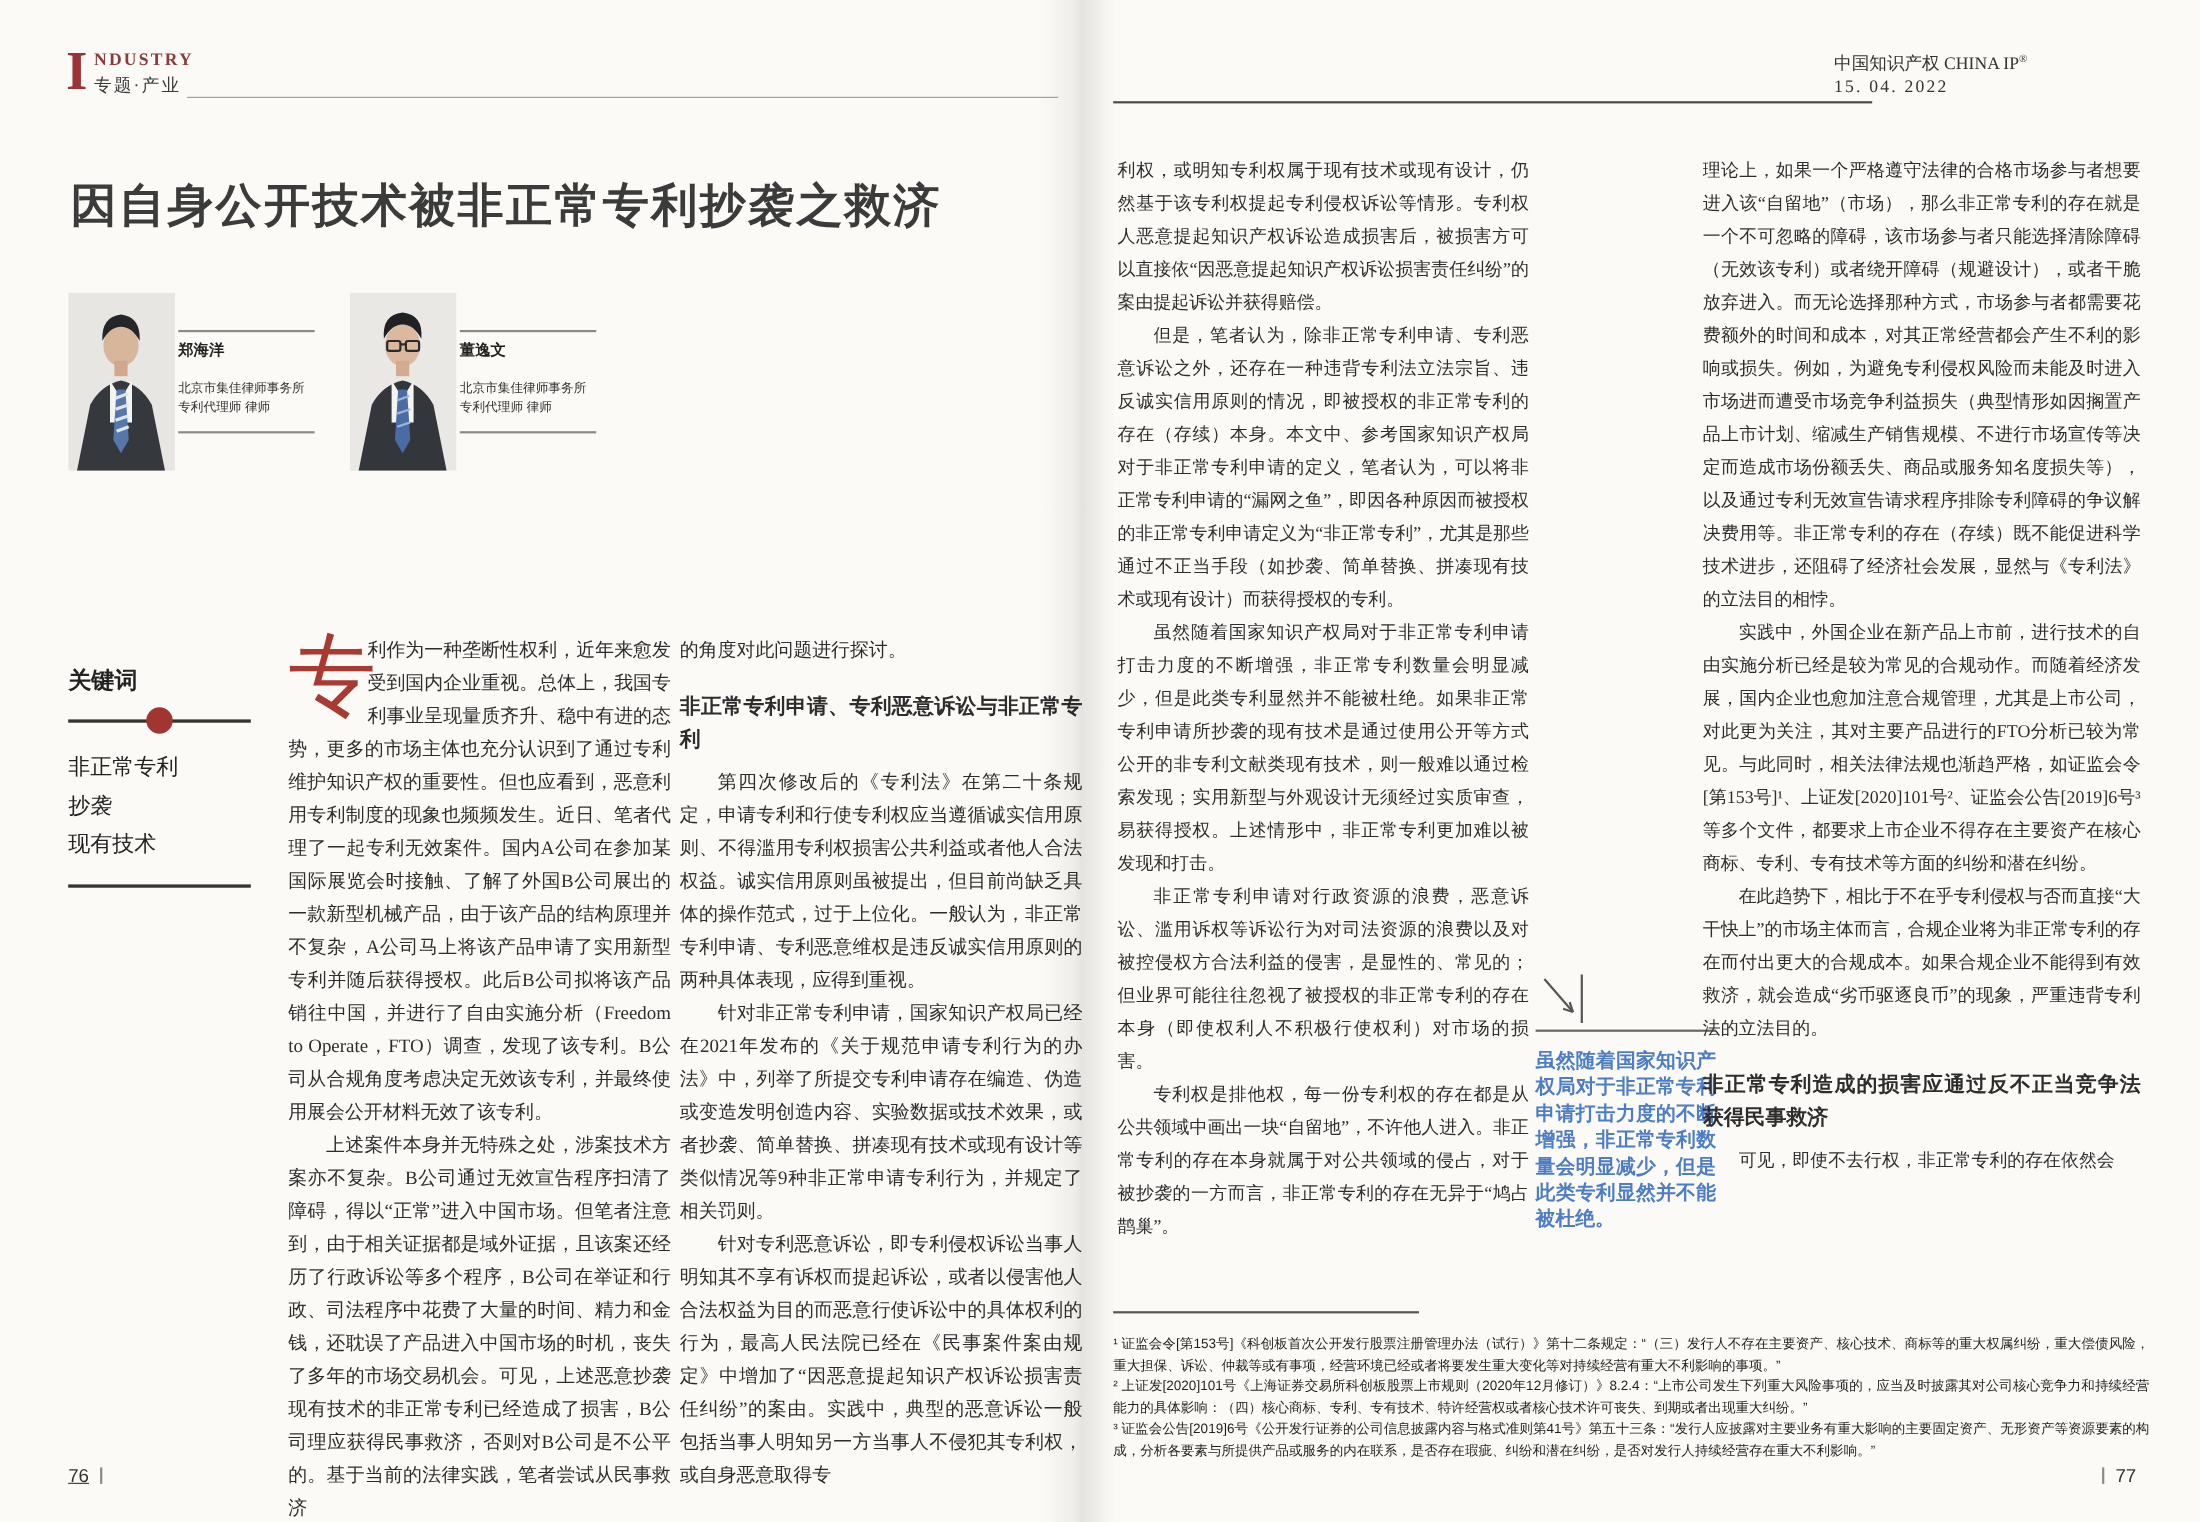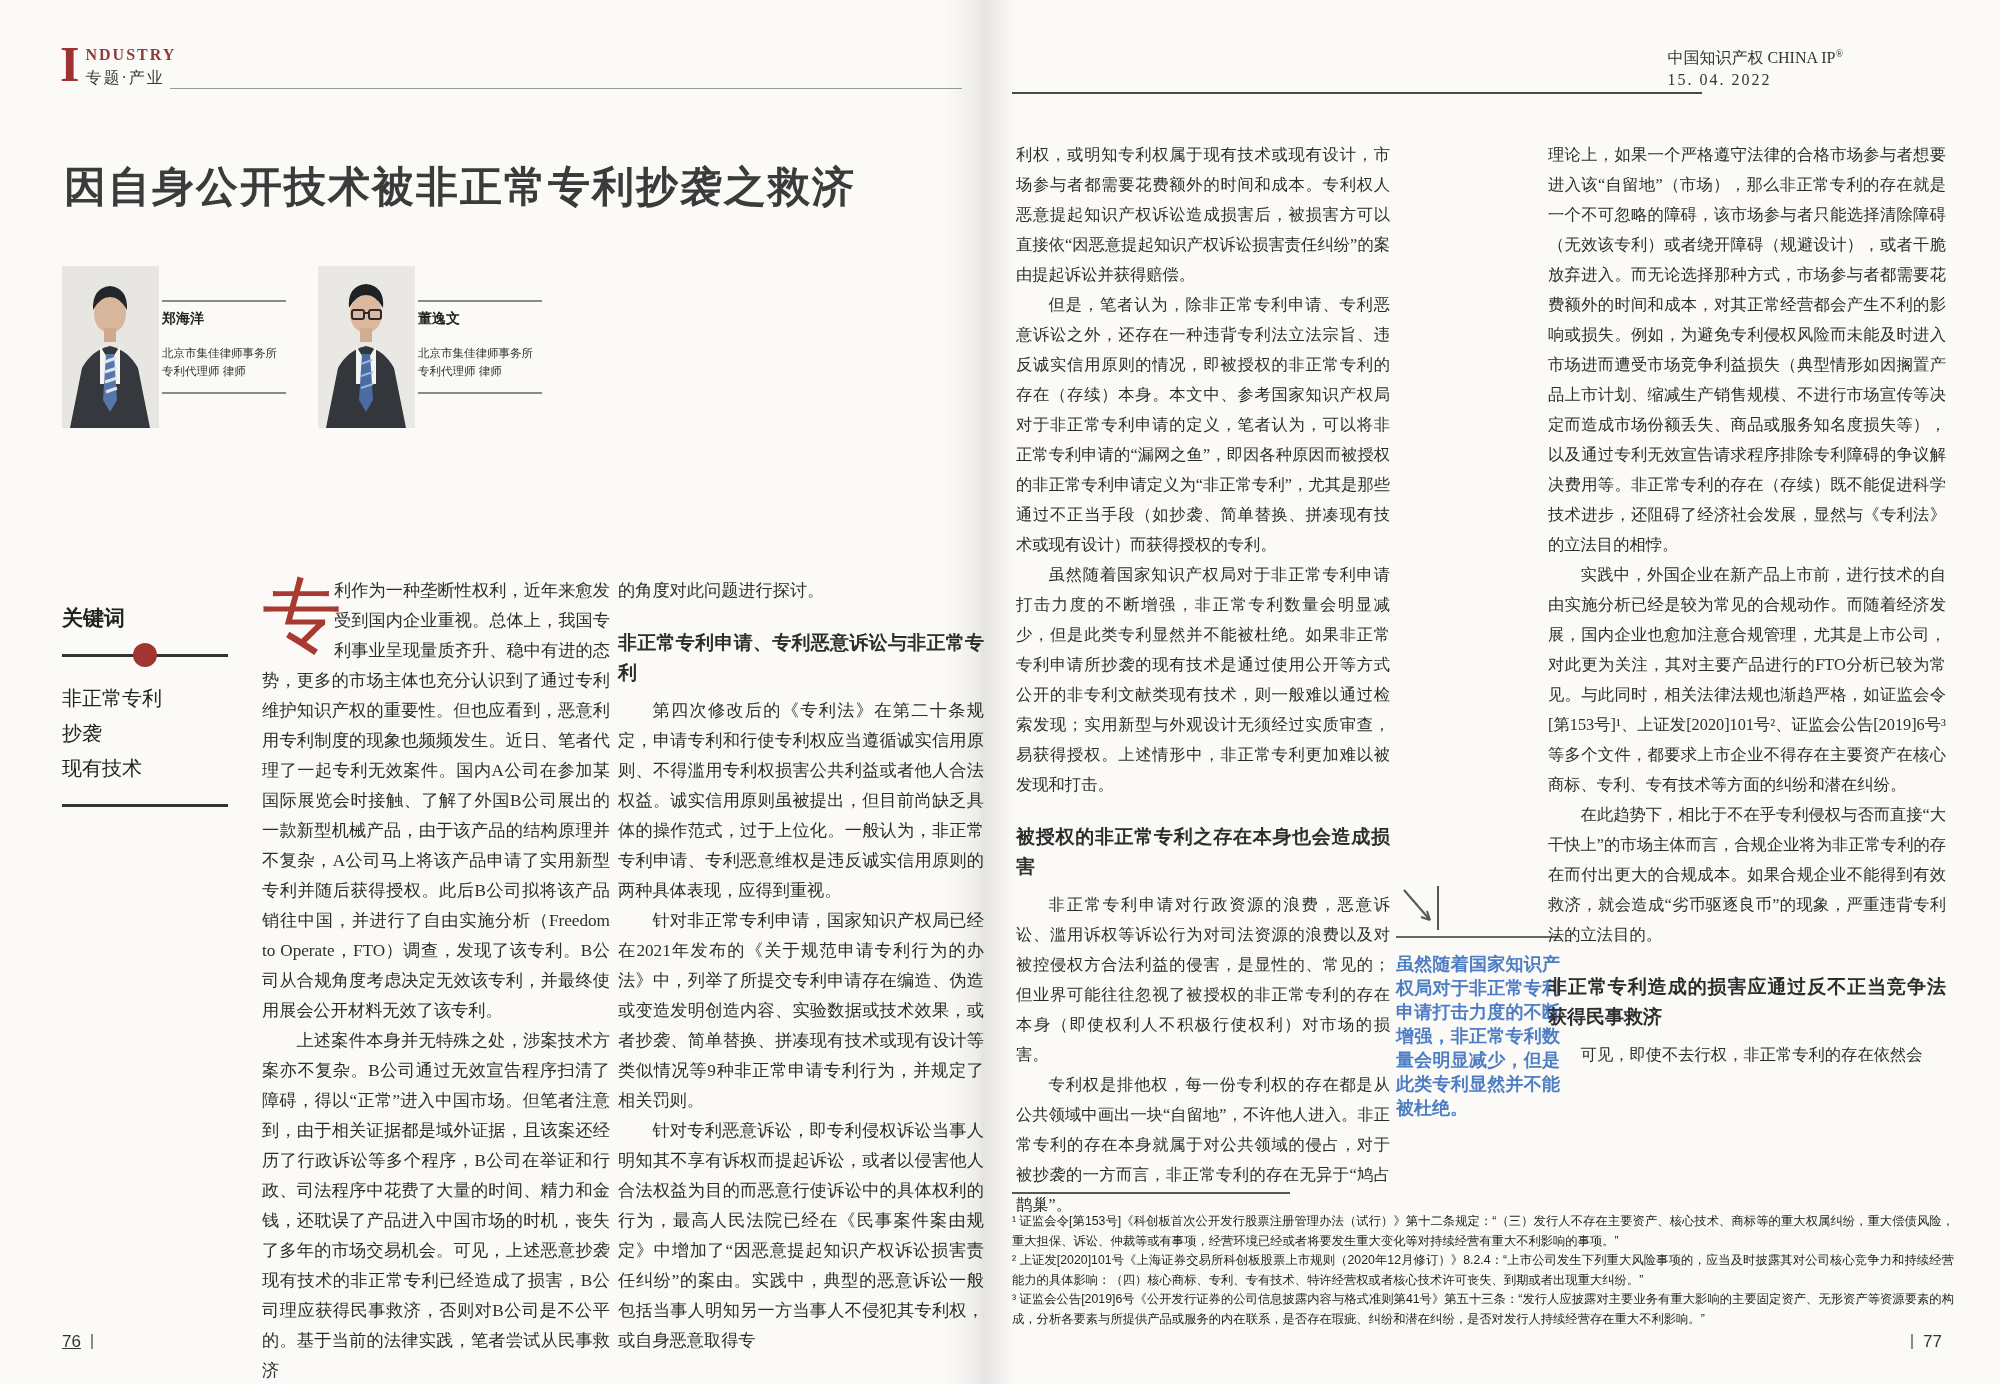--- a/index.html
+++ b/index.html
@@ -153,24 +153,23 @@
 
   <div id="col2" class="col">
     <p>的角度对此问题进行探讨。</p>
     <p class="colhead">非正常专利申请、专利恶意诉讼与非正常专利</p>
     <p class="ind">第四次修改后的《专利法》在第二十条规定，申请专利和行使专利权应当遵循诚实信用原则、不得滥用专利权损害公共利益或者他人合法权益。诚实信用原则虽被提出，但目前尚缺乏具体的操作范式，过于上位化。一般认为，非正常专利申请、专利恶意维权是违反诚实信用原则的两种具体表现，应得到重视。</p>
     <p class="ind">针对非正常专利申请，国家知识产权局已经在2021年发布的《关于规范申请专利行为的办法》中，列举了所提交专利申请存在编造、伪造或变造发明创造内容、实验数据或技术效果，或者抄袭、简单替换、拼凑现有技术或现有设计等类似情况等9种非正常申请专利行为，并规定了相关罚则。</p>
     <p class="ind">针对专利恶意诉讼，即专利侵权诉讼当事人明知其不享有诉权而提起诉讼，或者以侵害他人合法权益为目的而恶意行使诉讼中的具体权利的行为，最高人民法院已经在《民事案件案由规定》中增加了“因恶意提起知识产权诉讼损害责任纠纷”的案由。实践中，典型的恶意诉讼一般包括当事人明知另一方当事人不侵犯其专利权，或自身恶意取得专</p>
   </div>
 
   <div id="col3" class="col rp">
-    <p>利权，或明知专利权属于现有技术或现有设计，市场参与者都需要花费额外的时间和成本。专利权人恶意提起知识产权诉讼造成损害后，被损害方可以直接依“因恶意提起知识产权诉讼损害责任纠纷”的案由提起诉讼并获得赔偿。</p>
+    <p>利权，或明知专利权属于现有技术或现有设计，仍然基于该专利权提起专利侵权诉讼等情形。专利权人恶意提起知识产权诉讼造成损害后，被损害方可以直接依“因恶意提起知识产权诉讼损害责任纠纷”的案由提起诉讼并获得赔偿。</p>
     <p class="ind">但是，笔者认为，除非正常专利申请、专利恶意诉讼之外，还存在一种违背专利法立法宗旨、违反诚实信用原则的情况，即被授权的非正常专利的存在（存续）本身。本文中、参考国家知识产权局对于非正常专利申请的定义，笔者认为，可以将非正常专利申请的“漏网之鱼”，即因各种原因而被授权的非正常专利申请定义为“非正常专利”，尤其是那些通过不正当手段（如抄袭、简单替换、拼凑现有技术或现有设计）而获得授权的专利。</p>
     <p class="ind">虽然随着国家知识产权局对于非正常专利申请打击力度的不断增强，非正常专利数量会明显减少，但是此类专利显然并不能被杜绝。如果非正常专利申请所抄袭的现有技术是通过使用公开等方式公开的非专利文献类现有技术，则一般难以通过检索发现；实用新型与外观设计无须经过实质审查，易获得授权。上述情形中，非正常专利更加难以被发现和打击。</p>
-    <p class="colhead">被授权的非正常专利之存在本身也会造成损害</p>
     <p class="ind">非正常专利申请对行政资源的浪费，恶意诉讼、滥用诉权等诉讼行为对司法资源的浪费以及对被控侵权方合法利益的侵害，是显性的、常见的；但业界可能往往忽视了被授权的非正常专利的存在本身（即使权利人不积极行使权利）对市场的损害。</p>
     <p class="ind">专利权是排他权，每一份专利权的存在都是从公共领域中画出一块“自留地”，不许他人进入。非正常专利的存在本身就属于对公共领域的侵占，对于被抄袭的一方而言，非正常专利的存在无异于“鸠占鹊巢”。</p>
   </div>
 
   <div id="pullquote">
     <svg id="pq-icon" width="46" height="50" viewBox="0 0 46 50">
       <line x1="4" y1="6" x2="30" y2="36" stroke="#555" stroke-width="2"></line>
       <path d="M30 36 L21 33 M30 36 L27 27" stroke="#555" stroke-width="2" fill="none"></path>
       <line x1="38" y1="2" x2="38" y2="46" stroke="#555" stroke-width="2"></line>
     </svg>

